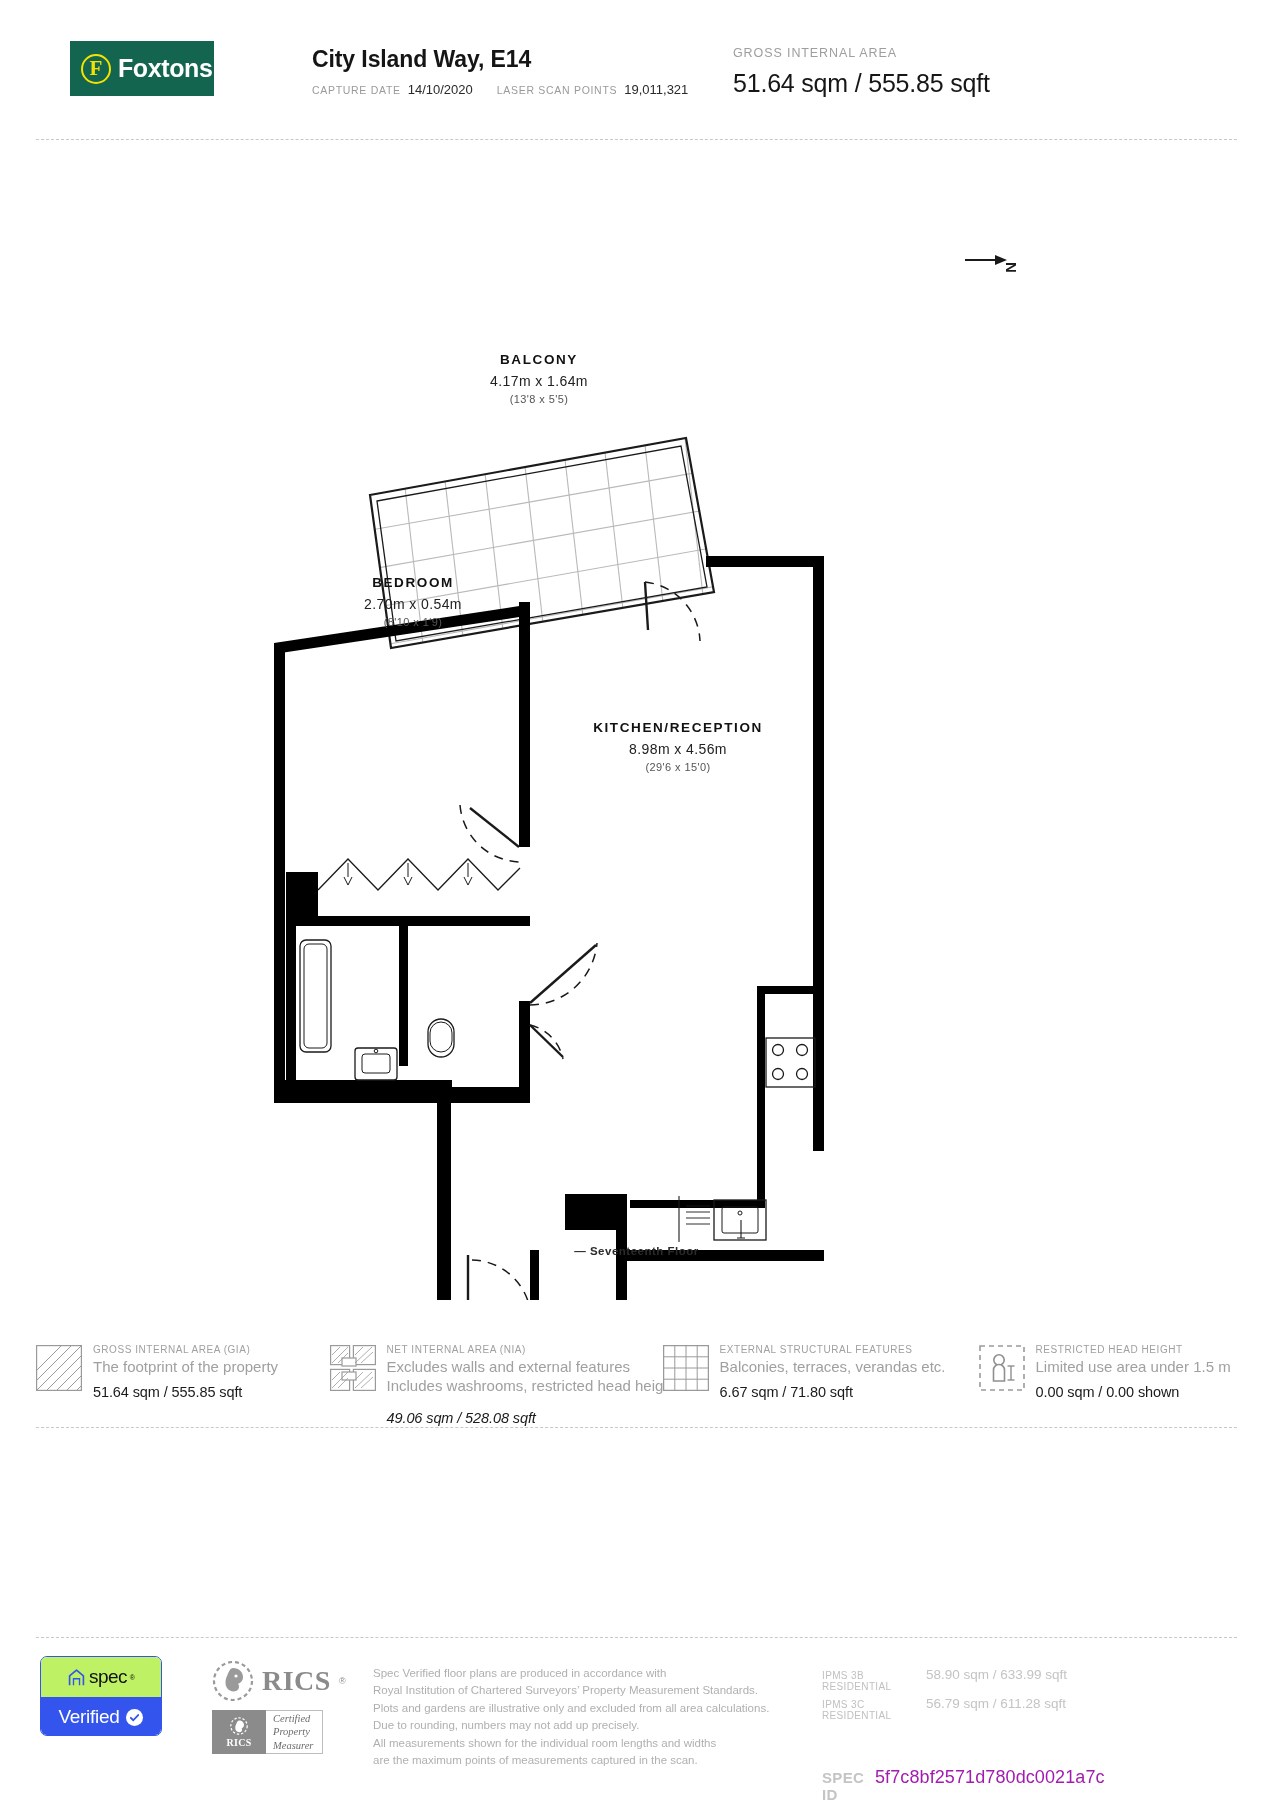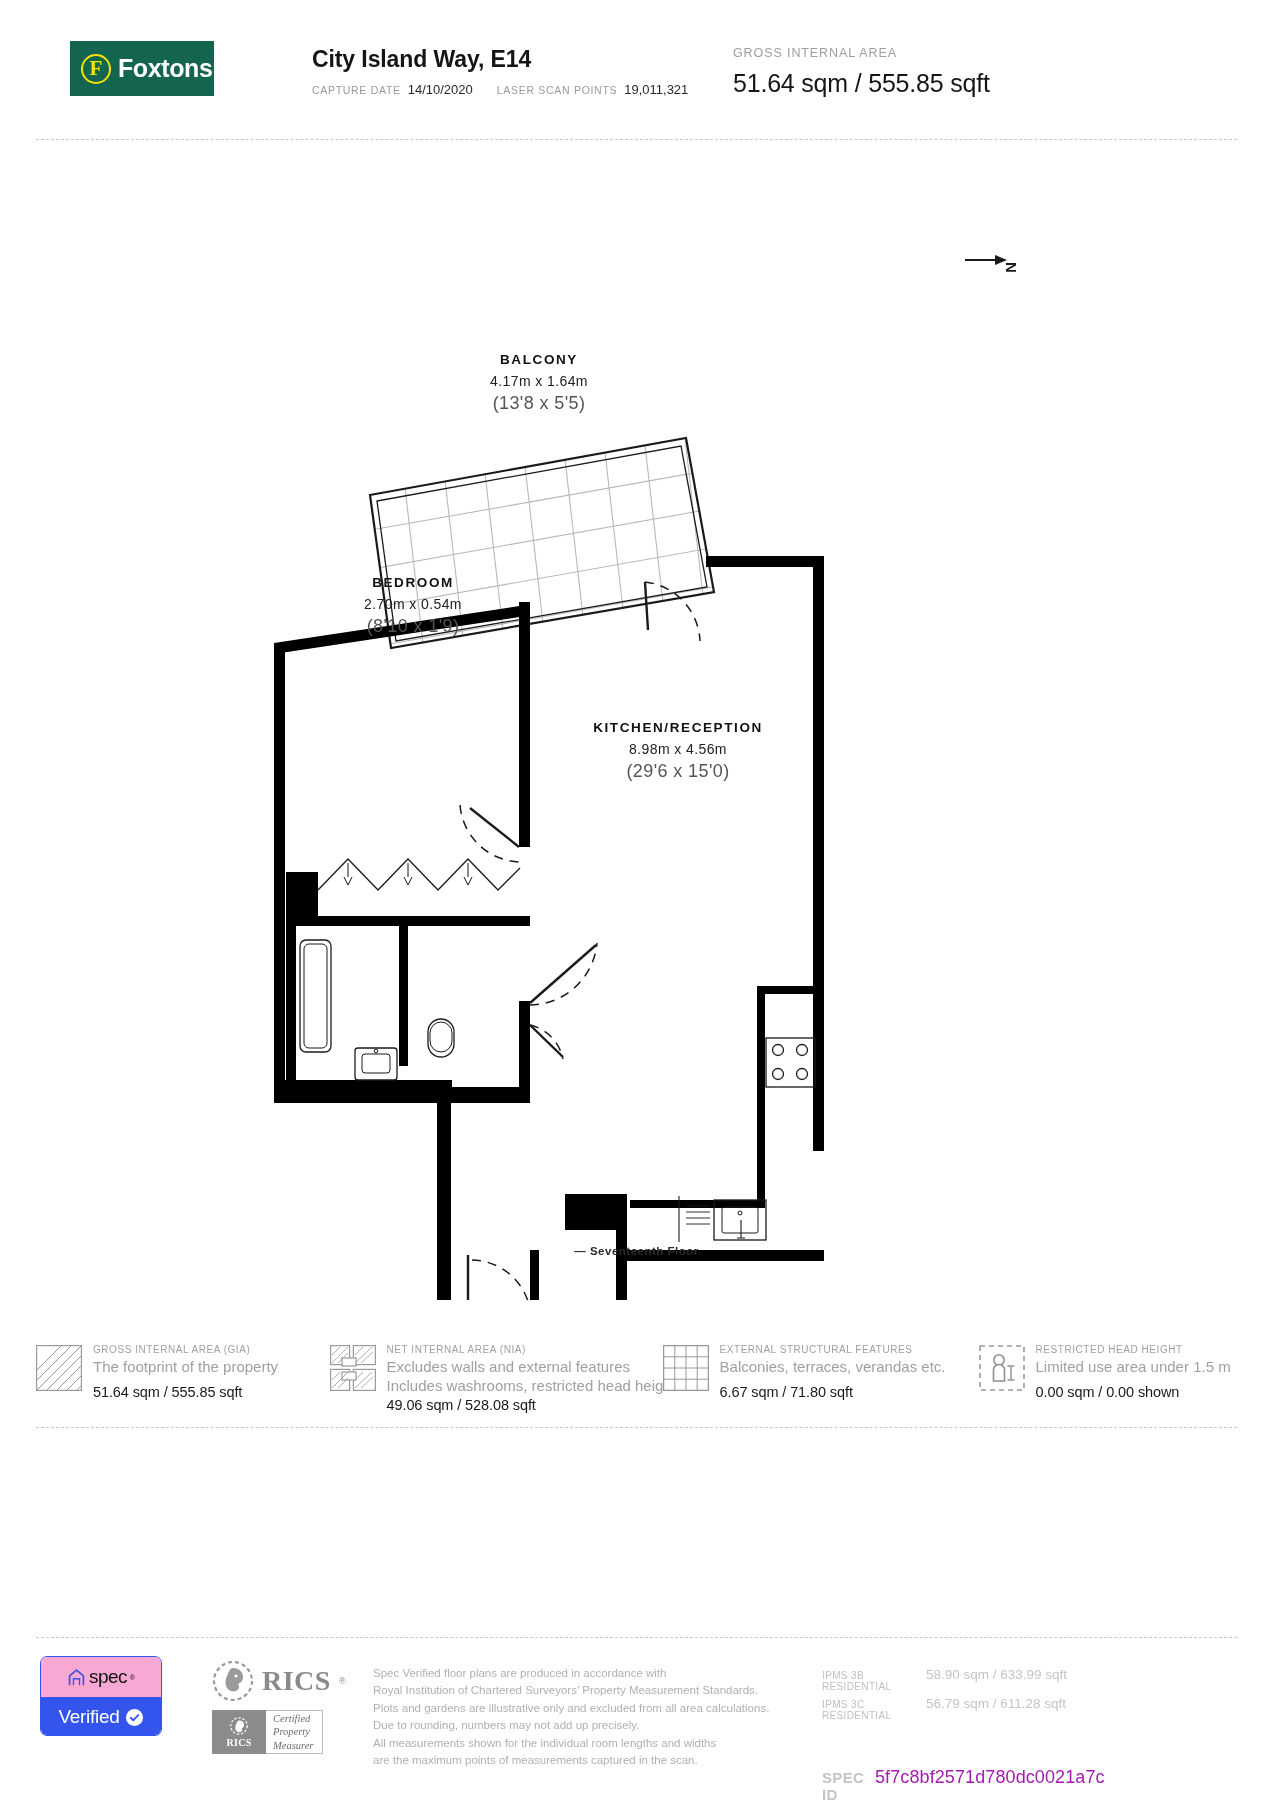--- a/index.html
+++ b/index.html
@@ -141,21 +141,21 @@
     letter-spacing: 1.6px;
     color: #111;
   }
   .room-dim {
     font-size: 14px;
     color: #222;
     margin-top: 6px;
     letter-spacing: 0.4px;
   }
   .room-dim-ft {
-    font-size: 18px;
+    font-size: 11px;
     color: #555;
     margin-top: 4px;
     letter-spacing: 0.4px;
   }
   #label-balcony  { left: 409px; top: 352px; }
   #label-bedroom  { left: 283px; top: 575px; }
   #label-kitchen  { left: 548px; top: 720px; }
 
   
   .legend {
@@ -193,41 +193,41 @@
     margin-top: 2.5px;
     white-space: nowrap;
   }
   .legend-value {
     font-size: 14.5px;
     color: #1a1a1a;
     margin-top: 9px;
     letter-spacing: -0.1px;
     white-space: nowrap;
   }
-  .legend-item.i1 .legend-value { margin-top: 3px; }
+  .legend-item.i1 .legend-value { margin-top: 16px; font-style: italic; }
 
   
   .footer { position: absolute; left: 0; top: 1655px; width: 1273px; height: 145px; }
 
   .spec-badge {
     position: absolute;
     left: 40px; top: 1px;
     width: 122px; height: 80px;
     border: 1.6px solid #3355ee;
     border-radius: 7px;
     overflow: hidden;
     background: #fff;
   }
   .spec-badge-top {
     height: 40px;
     display: flex;
     align-items: center;
     justify-content: center;
     gap: 3px;
-    background: #f9a8d4;
+    background: #bef264;
   }
   .spec-word {
     font-size: 19px;
     color: #111;
     letter-spacing: -0.6px;
   }
   .spec-reg { font-size: 7px; color: #111; vertical-align: super; }
   .spec-badge-bot {
     height: 40px;
     background: #3355ee;

